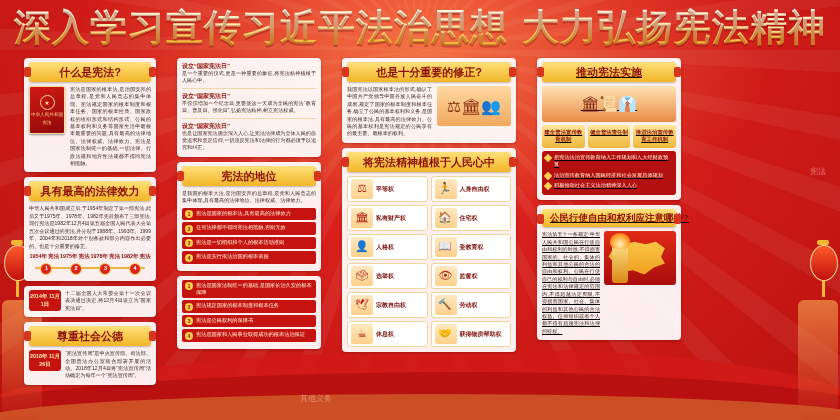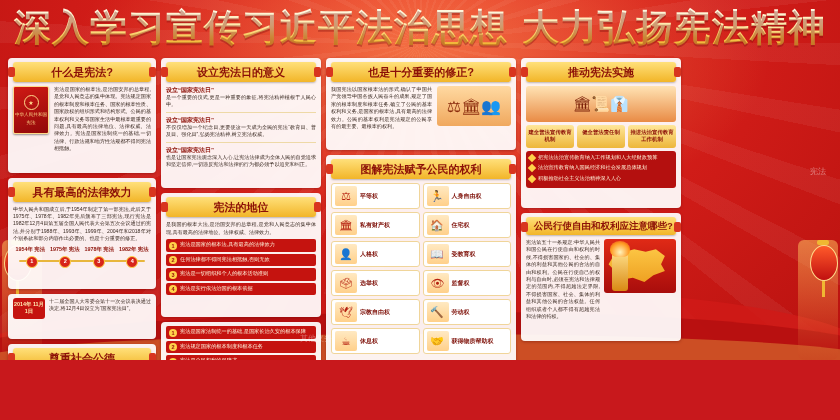--- a/index.html
+++ b/index.html
@@ -2,21 +2,21 @@
 <html><head>
 <meta charset="utf-8">
 <style>
   html,body{margin:0;padding:0;}
   body{
     width:840px;height:420px;overflow:hidden;
     font-family:"Liberation Sans","DejaVu Sans",sans-serif;
     background:#c8181c;
   }
   #poster{
-    position:relative;width:840px;height:360px;overflow:hidden;
+    position:relative;width:840px;height:420px;overflow:hidden;
     background:
       radial-gradient(ellipse at 50% 8%, #ef3b2a 0%, #d9201b 38%, #b8110f 100%);
   }
   
   .rays{position:absolute;inset:0;background:
      repeating-conic-gradient(from 0deg at 50% 12%,
        rgba(255,255,255,.055) 0deg 3deg, rgba(255,255,255,0) 3deg 9deg);
      pointer-events:none;}
   .glow{position:absolute;left:50%;top:-120px;width:760px;height:360px;margin-left:-380px;
         background:radial-gradient(ellipse at center,rgba(255,220,120,.35),rgba(255,120,40,0) 65%);
@@ -38,25 +38,25 @@
     text-shadow:0 2px 0 rgba(120,12,8,.35);
     white-space:nowrap;
   }
 
   
   .board{position:absolute;top:58px;left:8px;width:824px;height:352px;z-index:5;display:flex;gap:5px;}
   .col{display:flex;flex-direction:column;gap:5px;}
   .c1{width:148px;}
   .c2{width:160px;}
   .c3{width:190px;}
-  .c5{width:160px;}
+  .c5{width:160px;text-decoration:underline;}
 
   
   .card{background:rgba(255,255,255,.93);border-radius:4px;box-shadow:0 1px 3px rgba(80,0,0,.35);
-        padding:4px 5px 20px 5px;position:relative;}
+        padding:4px 5px 5px 5px;position:relative;margin-left:16px;}
   
   .ribbon{
     position:relative;margin:0 auto 4px auto;display:block;text-align:center;
     background:linear-gradient(180deg,#ffe07a,#f2b528);
     color:#8c1007;font-weight:bold;font-size:11px;line-height:16px;
     border-radius:3px;padding:2px 8px;box-shadow:0 1px 2px rgba(0,0,0,.25);
     white-space:nowrap;
   }
   .ribbon::before,.ribbon::after{
     content:"";position:absolute;top:5px;width:7px;height:10px;background:#d8351f;border-radius:2px;
@@ -229,21 +229,20 @@
         <div class="datebox">
           <div class="dateb">2018年
 11月26日</div>
           <div class="body-txt">“宪法宣传周”是中央宣传部、司法部、全国普法办公室联合部署开展的活动。2018年12月4日将“宪法宣传周”活动确定为每年一个“宪法宣传周”。</div>
         </div>
       </div>
     </div>
 
     <div class="col c2">
       <div class="card">
-        <div class="ribbon">设立宪法日的意义</div>
         <div>
           <div class="sub">设立“国家宪法日”</div>
           <div class="body-txt">是一个重要的仪式,更是一种重要的象征,将宪法精神植根于人民心中。</div>
           <div class="hr"></div>
           <div class="sub">设立“国家宪法日”</div>
           <div class="body-txt">不仅仅增加一个纪念日,更要使这一天成为全民的宪法“教育日、普及日、强化日”,弘扬宪法精神,树立宪法权威。</div>
           <div class="hr"></div>
           <div class="sub">设立“国家宪法日”</div>
           <div class="body-txt">也是让国家宪法观念深入人心,让宪法法律成为全体人民的自觉追求和坚定信仰,一切违反宪法和法律的行为都必须予以追究和纠正。</div>
         </div>
@@ -297,21 +296,21 @@
     <div class="col c3">
       <div class="card">
         <div class="ribbon">也是十分重要的修正?</div>
         <div style="display:flex;gap:5px;">
           <div class="body-txt" style="flex:1">我国宪法以国家根本法的形式,确认了中国共产党领导中国各族人民奋斗的成果,规定了国家的根本制度和根本任务,确立了公民的基本权利和义务,是国家的根本法,具有最高的法律效力。公民的基本权利是宪法规定的公民享有的最主要、最根本的权利。</div>
           <div class="illu" style="flex:0 0 74px">⚖🏛👥</div>
         </div>
       </div>
 
       <div class="card">
-        <div class="ribbon">图解宪法赋予公民的权利</div>
+        <div class="ribbon">将宪法精神植根于人民心中</div>
         <div class="grid8">
           <div class="gcell">
               <div class="ico">⚖</div>
               <div class="lab">平等权</div>
             </div>
           <div class="gcell">
               <div class="ico">🏃</div>
               <div class="lab">人身自由权</div>
             </div>
           <div class="gcell">

